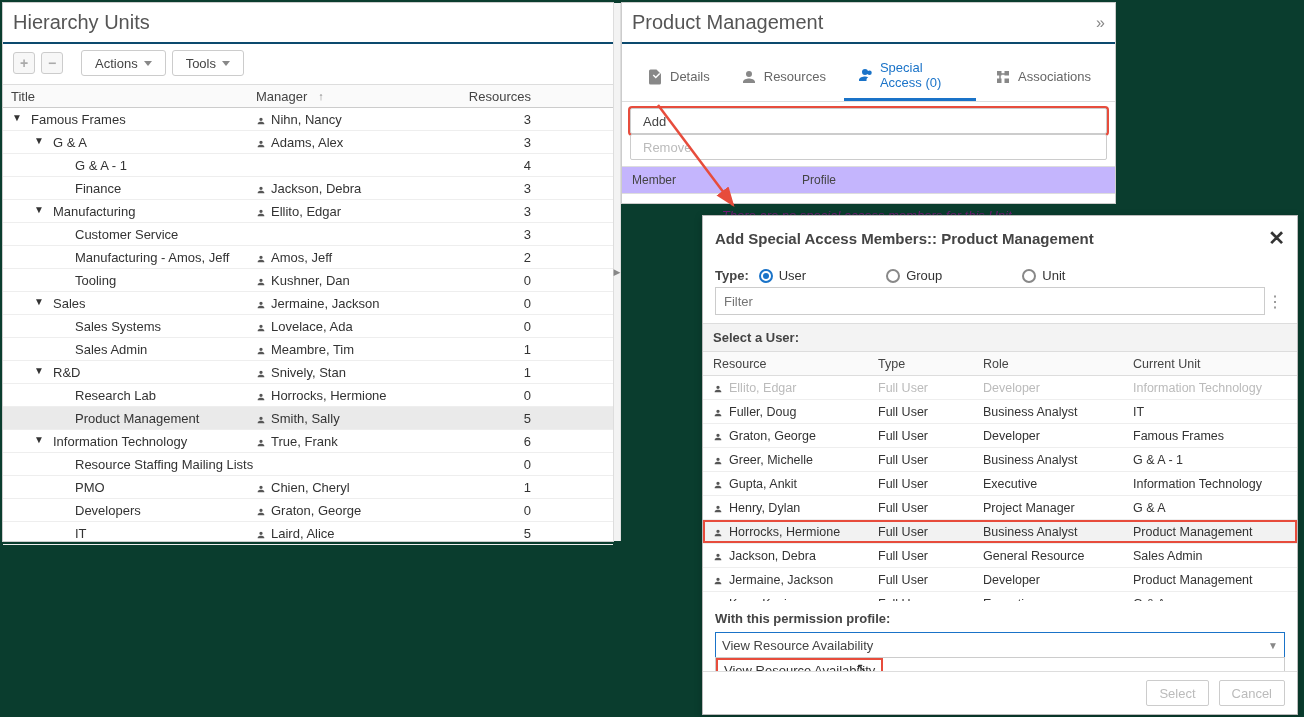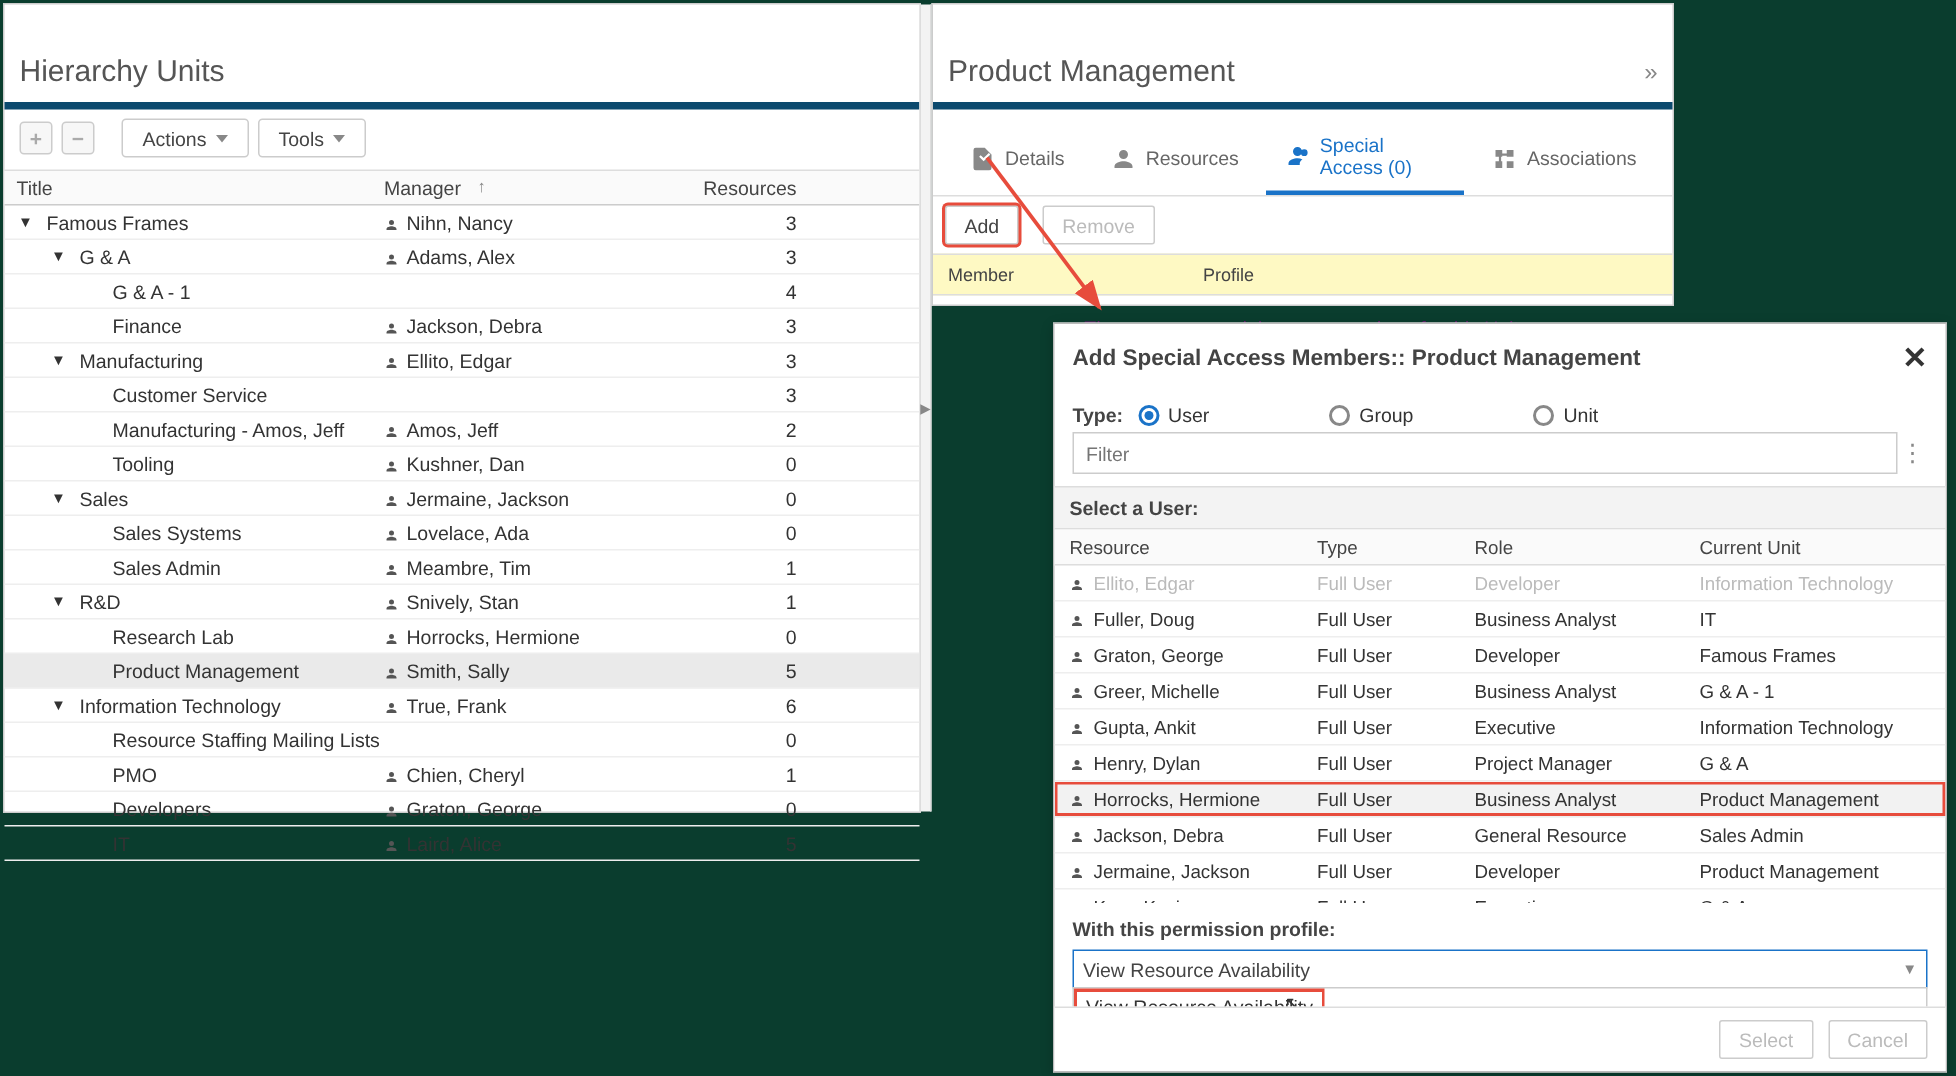--- a/index.html
+++ b/index.html
@@ -17,42 +17,41 @@
   .panel {
     background: #fff;
     border: 1px solid #ccc;
     position: absolute;
   }
   .panel-title {
     font-size: 20px;
     font-weight: 500;
     color: #555;
     padding: 8px 10px;
-    border-bottom: 5px solid #0c4a6e;
+    border-bottom: 2px solid #0c4a6e;
     display: flex;
     justify-content: space-between;
     align-items: center;
-    margin-top: 26px;
   }
   
   #left-panel { left: 2px; top: 2px; width: 612px; height: 540px; }
   .toolbar { padding: 6px 10px 8px 10px; border-bottom: 1px solid #ddd; display:flex; gap:6px; align-items:center;}
   .sq-btn {
     width: 22px; height: 22px; border:1px solid #ccc; background:#f7f7f7;
     color:#aaa; border-radius:3px; display:inline-flex; align-items:center; justify-content:center;
     font-size:14px; font-weight:bold;
   }
   .dd-btn {
     height: 26px; border:1px solid #ccc; background:#fff; border-radius:3px;
     padding:0 13px; display:inline-flex; align-items:center; gap:6px; font-size:13px; color:#444;
   }
   .caret-down { display:inline-block; width:0; height:0; border-left:4px solid transparent; border-right:4px solid transparent; border-top:5px solid #888;}
   .tree-header, .tree-row { display:flex; align-items:center; height:23px; border-bottom:1px solid #eee;}
   .tree-header { background:#fafafa; font-weight:500; color:#444; border-bottom:1px solid #ccc;}
-  .col-title { flex: 0 0 253px; padding-left:8px; display:flex; align-items:center; overflow:hidden;}
+  .col-title { flex: 0 0 253px; padding-left:8px; display:flex; align-items:flex-start; overflow:hidden;}
   .col-mgr   { flex: 0 0 190px; display:flex; align-items:center; gap:5px;}
   .col-res   { flex: 1 1 auto; text-align:right; padding-right:82px;}
   .sort-arrow{ font-size:11px; color:#888; margin-left:6px;}
   .exp { width:12px; text-align:center; color:#333; font-size:10px;}
   .expanded::before { content:"▼"; }
   .person-ico { width:10px; height:10px; display:inline-block;}
   .person-ico svg { width:10px; height:10px; fill:#555;}
   .tree-row.selected { background:#eaeaea;}
   .divider-handle {
     position:absolute; right:-8px; top:0; bottom:0; width:8px; background:#f3f3f3;
@@ -63,28 +62,28 @@
 
   
   #right-panel { left: 621px; top: 2px; width: 495px; height: 202px;}
   .tab-row { display:flex; gap:6px; padding: 8px 12px 0 12px; border-bottom:1px solid #ddd;}
   .tab {
     display:flex; align-items:center; gap:6px; padding:8px 12px; color:#666; cursor:pointer;
     font-size:13px;
   }
   .tab.active { color:#1a73c8; border-bottom:3px solid #1a73c8;}
   .tab .tico { width:18px; height:18px; display:inline-flex; align-items:center; justify-content:center; font-size:16px;}
-  .sub-toolbar { padding:6px 8px; display:flex; gap:16px;}
+  .sub-toolbar { padding:6px 8px; display:flex; gap:0;flex-direction:column;}
   .btn {
     height:26px; padding:0 12px; border:1px solid #ccc; background:#fff; border-radius:2px;
     font-size:13px; color:#444; display:inline-flex; align-items:center;
   }
   .btn.disabled { color:#bbb;}
   .red-box { box-shadow: 0 0 0 2px #e74c3c; }
-  .member-header { display:flex; background:#fef9c3; border-top:1px solid #ddd; border-bottom:1px solid #ddd;}
+  .member-header { display:flex; background:#c4b5fd; border-top:1px solid #ddd; border-bottom:1px solid #ddd;}
   .member-header > div { padding:6px 10px; font-weight:500; color:#444; font-size:12px;}
   .mh-member { flex:0 0 170px;}
   .mh-profile { flex:1;}
   .empty-msg { text-align:center; color:#701a75; font-style:italic; padding:14px 0; font-size:13px;}
   .double-chevron { font-size:16px; color:#888;}
 
   
   #arrow-svg { position:absolute; left:628px; top:80px; width:130px; height:140px; pointer-events:none;}
 
   

